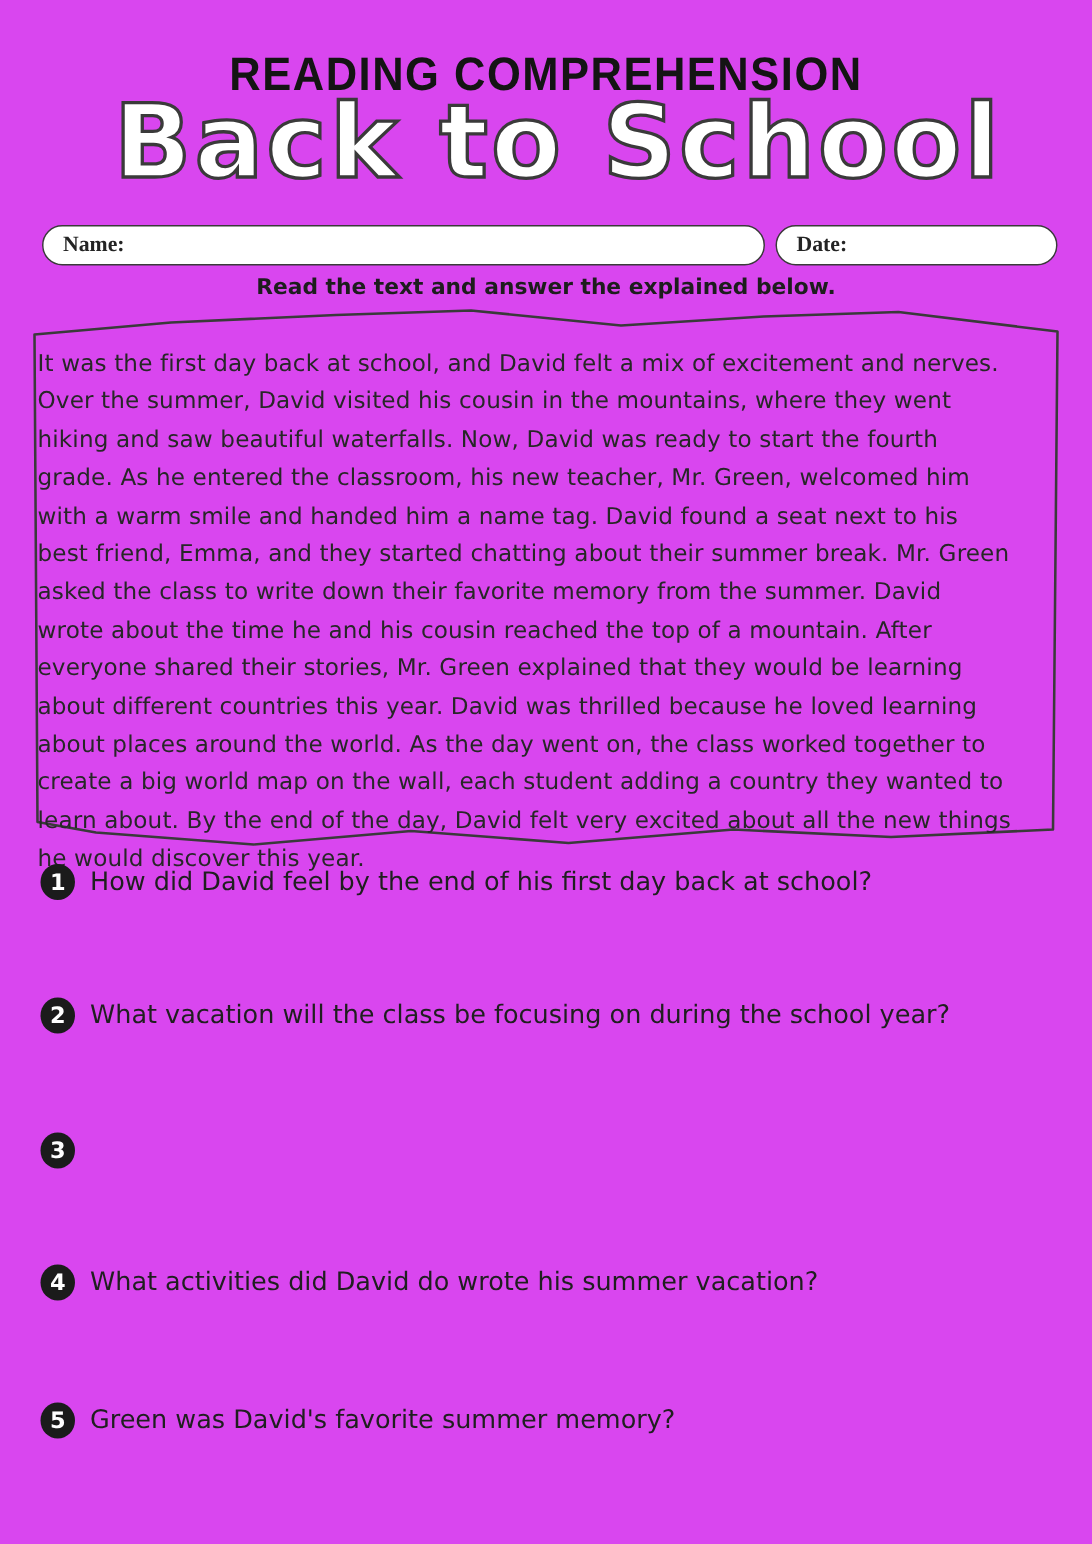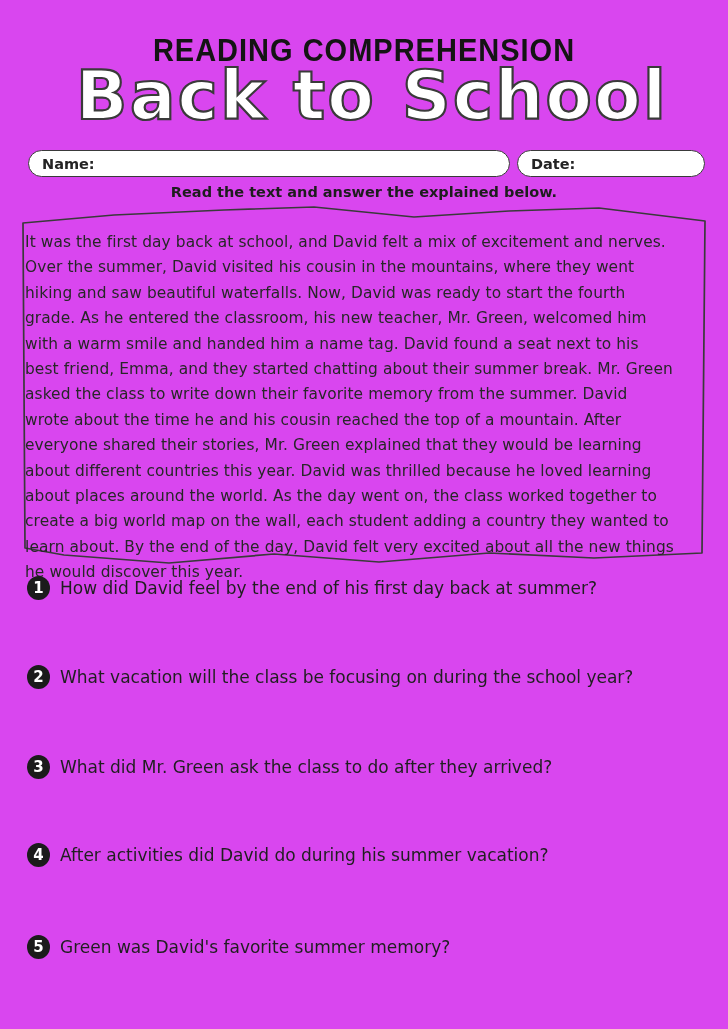--- a/index.html
+++ b/index.html
@@ -54,20 +54,21 @@
   }
   .field {
     height: 27px;
     border: 1.6px solid #3a3a3a;
     border-radius: 15px;
     display: flex;
     align-items: center;
     padding-left: 13px;
     box-sizing: border-box;
     background: #ffffff;
+    font-family: Liberation Serif, serif;
   }
   .field.name { width: 482px; }
   .field.date { width: 188px; }
   .field-label {
     font-size: 14.5px;
     font-weight: 600;
     color: #242424;
   }
   .instruction {
     position: absolute;
@@ -154,36 +155,35 @@
 
   <div class="passage-box">
     <svg class="passage-border" viewBox="0 0 690 360" preserveAspectRatio="none" aria-hidden="true">
       <polygon points="4,17 95,9 205,4 295,1 395,11 490,5 580,2 686,15 683,347 575,352 470,347 360,356 255,348 150,357 45,349 6,342" fill="none" stroke="#3a3a3a" stroke-width="1.7" stroke-linejoin="round"></polygon>
     </svg>
     <div class="passage-text">It was the first day back at school, and David felt a mix of excitement and nerves. Over the summer, David visited his cousin in the mountains, where they went hiking and saw beautiful waterfalls. Now, David was ready to start the fourth grade. As he entered the classroom, his new teacher, Mr. Green, welcomed him with a warm smile and handed him a name tag. David found a seat next to his best friend, Emma, and they started chatting about their summer break. Mr. Green asked the class to write down their favorite memory from the summer. David wrote about the time he and his cousin reached the top of a mountain. After everyone shared their stories, Mr. Green explained that they would be learning about different countries this year. David was thrilled because he loved learning about places around the world. As the day went on, the class worked together to create a big world map on the wall, each student adding a country they wanted to learn about. By the end of the day, David felt very excited about all the new things he would discover this year.</div>
   </div>
 
   <div class="question q1">
     <span class="qbadge">1</span>
-    <span class="qtext">How did David feel by the end of his first day back at summer?</span>
+    <span class="qtext">How did David feel by the end of his first day back at school?</span>
   </div>
 
   <div class="question q2">
     <span class="qbadge">2</span>
     <span class="qtext">What vacation will the class be focusing on during the school year?</span>
   </div>
 
   <div class="question q3">
     <span class="qbadge">3</span>
-    <span class="qtext">What did Mr. Green ask the class to do after they arrived?</span>
   </div>
 
   <div class="question q4">
     <span class="qbadge">4</span>
-    <span class="qtext">After activities did David do during his summer vacation?</span>
+    <span class="qtext">What activities did David do wrote his summer vacation?</span>
   </div>
 
   <div class="question q5">
     <span class="qbadge">5</span>
     <span class="qtext">Green was David's favorite summer memory?</span>
   </div>
 
 </div>
 
 </body></html>

